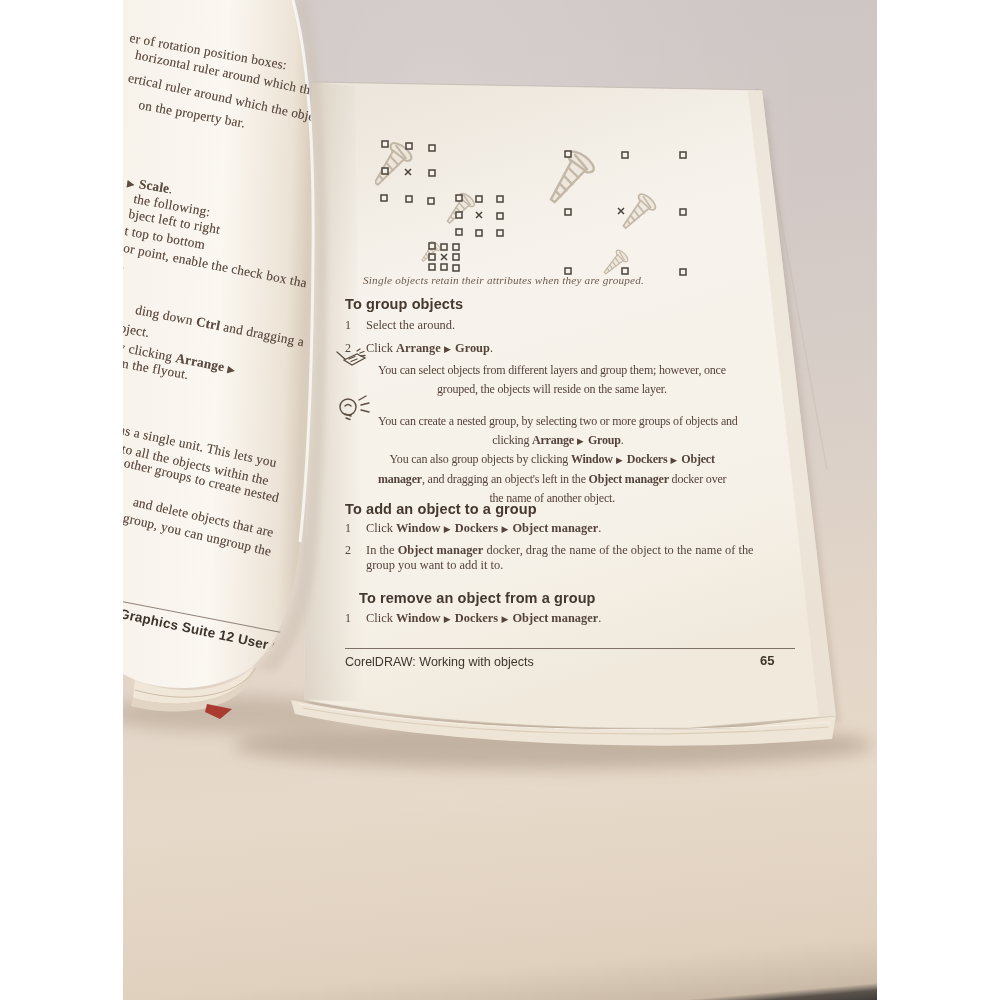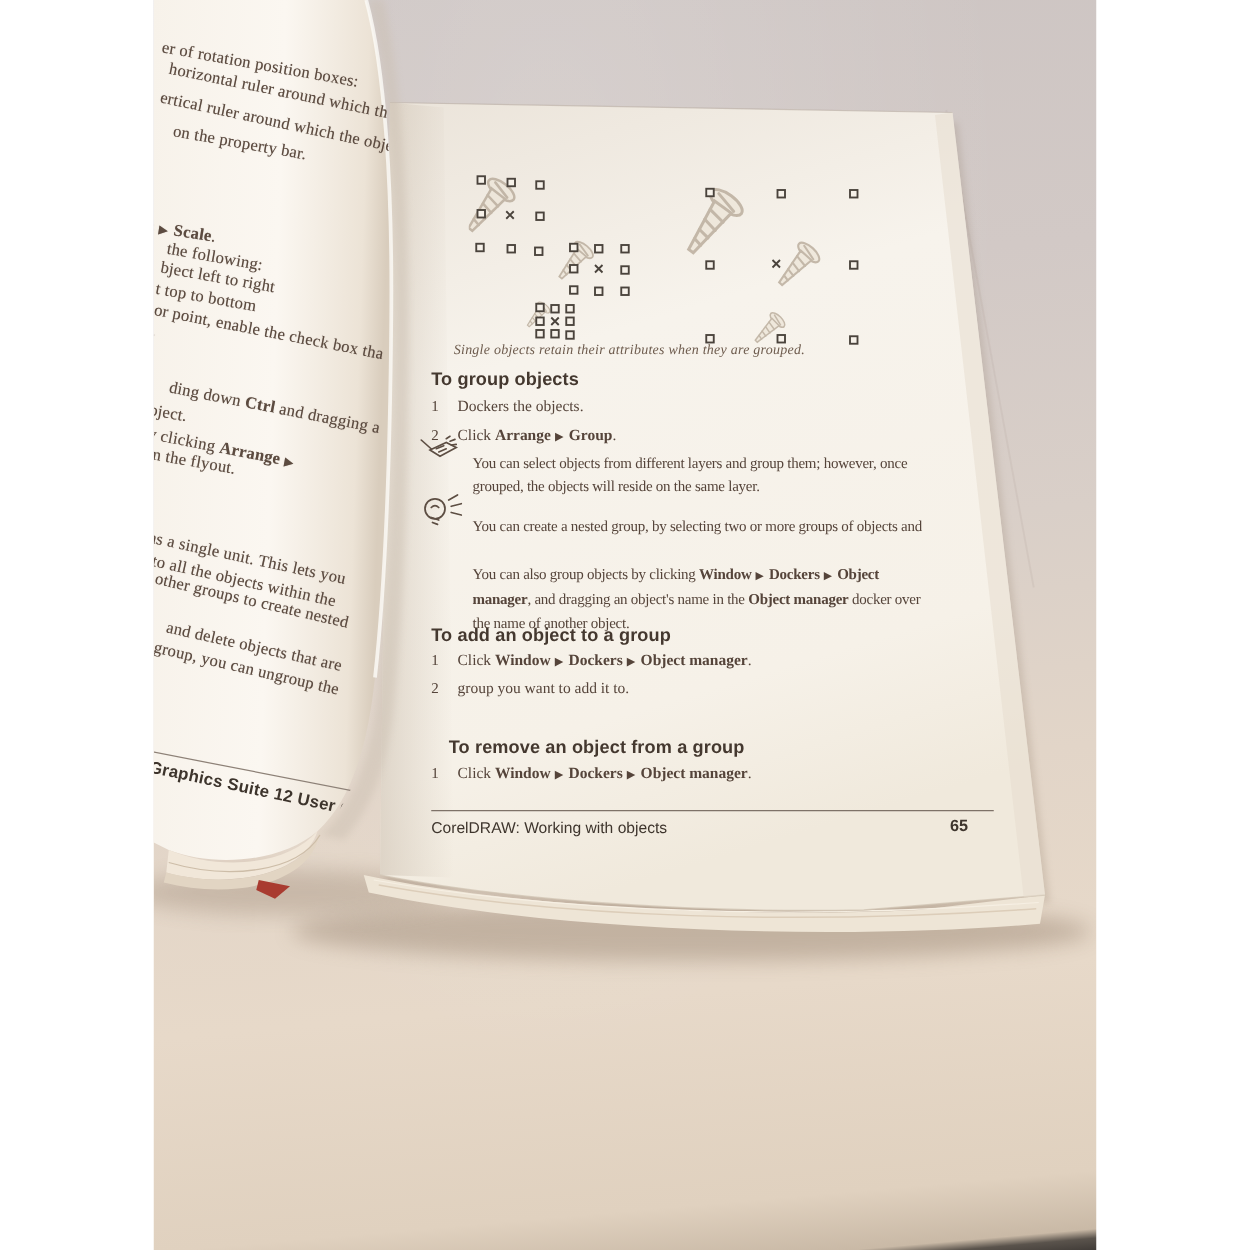--- a/index.html
+++ b/index.html
@@ -17,21 +17,21 @@
       color:#5c4b40;letter-spacing:0.2px;text-shadow:0 0 0.6px rgba(92,75,64,0.5);}
   .lp-footer-rule{position:absolute;height:1.4px;background:#8d8177;transform-origin:0 0;}
   .lp-footer{position:absolute;font-family:"Liberation Sans",sans-serif;font-weight:bold;
       font-size:13.5px;color:#3d342c;transform-origin:0 0;white-space:nowrap;letter-spacing:0.2px;}
   
   .rp-abs{position:absolute;}
   .h{font-family:"Liberation Sans",sans-serif;font-weight:bold;font-size:14.5px;
      color:#44382f;letter-spacing:0.1px;white-space:nowrap;}
   .step{position:absolute;left:222px;font-size:12.4px;color:#55443a;white-space:nowrap;}
   .num{display:inline-block;width:21px;font-size:12px;}
-  .nt{position:absolute;left:255px;font-size:12px;letter-spacing:-0.2px;color:#55443a;line-height:19px;}
+  .nt{position:absolute;left:255px;font-size:12px;letter-spacing:-0.2px;color:#55443a;line-height:19px;text-align:center;}
   .tline{white-space:nowrap;}
   .b{font-weight:bold;}
   .ar{font-size:0.72em;letter-spacing:1px;}
   .caption{position:absolute;left:240px;top:274px;width:340px;
      font-style:italic;font-size:11.2px;color:#6e5c4e;letter-spacing:0.2px;}
   .rp-frule{position:absolute;left:222px;top:648px;width:450px;height:1.2px;background:#7e7268;}
   .rp-footer{position:absolute;left:222px;top:655px;font-family:"Liberation Sans",sans-serif;
      font-weight:normal;font-size:12.5px;color:#3e352d;white-space:nowrap;}
   .rp-pageno{position:absolute;left:637px;top:653px;font-family:"Liberation Sans",sans-serif;
      font-weight:bold;font-size:13px;color:#3e352d;}
@@ -183,21 +183,21 @@
         <use href="#xm" transform="translate(104,79)"></use>
         <use href="#xm" transform="translate(246,75)"></use>
         <use href="#xm" transform="translate(69,121)"></use>
       </g>
     </svg>
 
     <div class="caption">Single objects retain their attributes when they are grouped.</div>
 
     <div class="rp-abs h" style="left:222px;top:296px">To group objects</div>
     <div class="step" style="top:318px">
-      <span class="num">1</span><span class="stxt"><span>Dockers the objects.</span></span>
+      <span class="num">1</span><span class="stxt"><span>Select the around.</span></span>
     </div>
     <div class="step" style="top:341px">
       <span class="num">2</span><span class="stxt"><span>Click </span><span class="b">Arrange</span><span class="ar"> ▶ </span><span class="b">Group</span><span>.</span></span>
     </div>
 
     <svg class="icon" style="left:212px;top:348px" width="32" height="26" viewBox="0 0 32 26">
       <g stroke="#5d4e43" stroke-width="1.3" fill="none" stroke-linecap="round">
         <path d="M2,4 L11,12"></path>
         <path d="M9,12 L22,6 L30,10 L17,17 Z" fill="#f6f1e9"></path>
         <path d="M14,11 l6,-2.5 M16,13.5 l6,-2.5"></path>
@@ -212,33 +212,34 @@
     <svg class="icon" style="left:214px;top:394px" width="34" height="30" viewBox="0 0 34 30">
       <g stroke="#5d4e43" stroke-width="1.4" fill="none" stroke-linecap="round">
         <circle cx="11" cy="13" r="8"></circle>
         <path d="M8,20 l6,2 M9,24 l4,1.5"></path>
         <path d="M8,12 q3,-3 6,0"></path>
         <path d="M22,6 l7,-4 M24,11 l8,-2 M24,16 l8,2"></path>
       </g>
     </svg>
     <div class="nt" style="top:412px">
         <div class="tline"><span>You can create a nested group, by selecting two or more groups of objects and</span></div>
+        <div class="tline"><span>clicking </span><span class="b">Arrange</span><span class="ar"> ▶ </span><span class="b">Group</span><span>.</span></div>
       </div>
     <div class="nt" style="top:450px">
         <div class="tline"><span>You can also group objects by clicking </span><span class="b">Window</span><span class="ar"> ▶ </span><span class="b">Dockers</span><span class="ar"> ▶ </span><span class="b">Object</span></div>
-        <div class="tline"><span class="b">manager</span><span>, and dragging an object's name in the </span><span class="b">Object manager</span><span> docker over</span></div>
+        <div class="tline"><span class="b">manager</span><span>, and dragging an object's left in the </span><span class="b">Object manager</span><span> docker over</span></div>
         <div class="tline"><span>the name of another object.</span></div>
       </div>
 
     <div class="rp-abs h" style="left:222px;top:501px">To add an object to a group</div>
     <div class="step" style="top:521px">
       <span class="num">1</span><span class="stxt"><span>Click </span><span class="b">Window</span><span class="ar"> ▶ </span><span class="b">Dockers</span><span class="ar"> ▶ </span><span class="b">Object manager</span><span>.</span></span>
     </div>
     <div class="step" style="top:543px">
-      <span class="num" style="vertical-align:top">2</span><span class="stxt" style="display:inline-block"><div class="tline"><span>group you want to add it to.</span></div></span>
+      <span class="num" style="vertical-align:top">2</span><span class="stxt" style="display:inline-block"><div class="tline"><span>In the </span><span class="b">Object manager</span><span> docker, drag the name of the object to the name of the</span></div><div class="tline"><span>group you want to add it to.</span></div></span>
     </div>
 
     <div class="rp-abs h" style="left:236px;top:590px">To remove an object from a group</div>
     <div class="step" style="top:611px">
       <span class="num">1</span><span class="stxt"><span>Click </span><span class="b">Window</span><span class="ar"> ▶ </span><span class="b">Dockers</span><span class="ar"> ▶ </span><span class="b">Object manager</span><span>.</span></span>
     </div>
 
     <div class="rp-frule"></div>
     <div class="rp-footer">CorelDRAW: Working with objects</div>
     <div class="rp-pageno">65</div>

